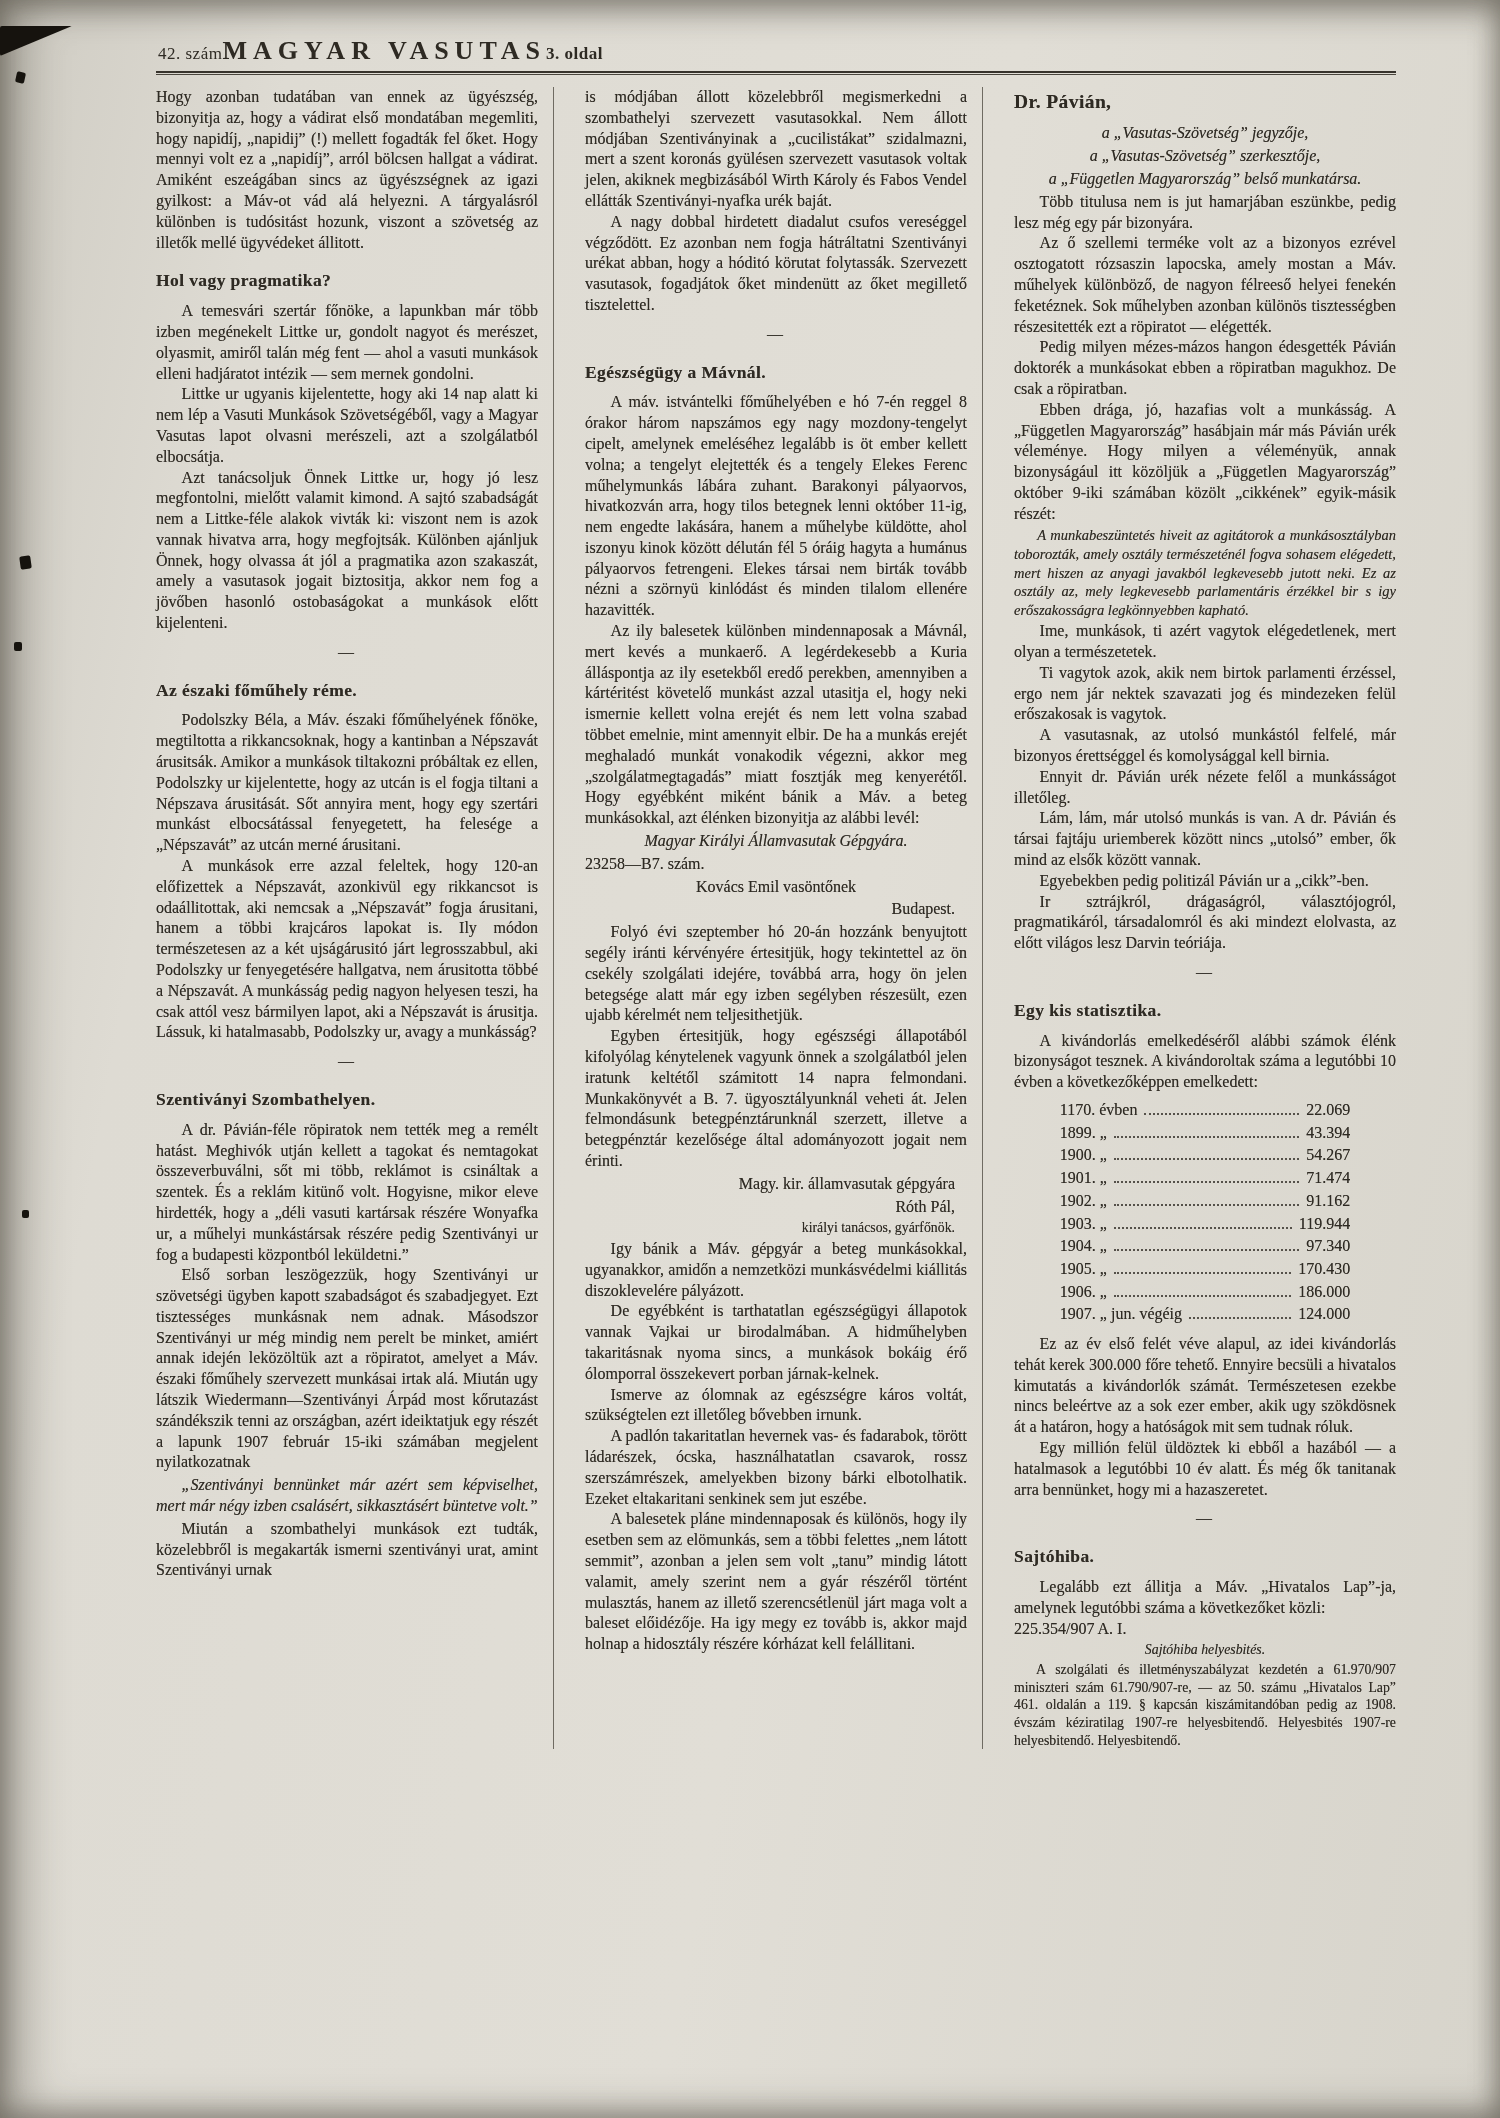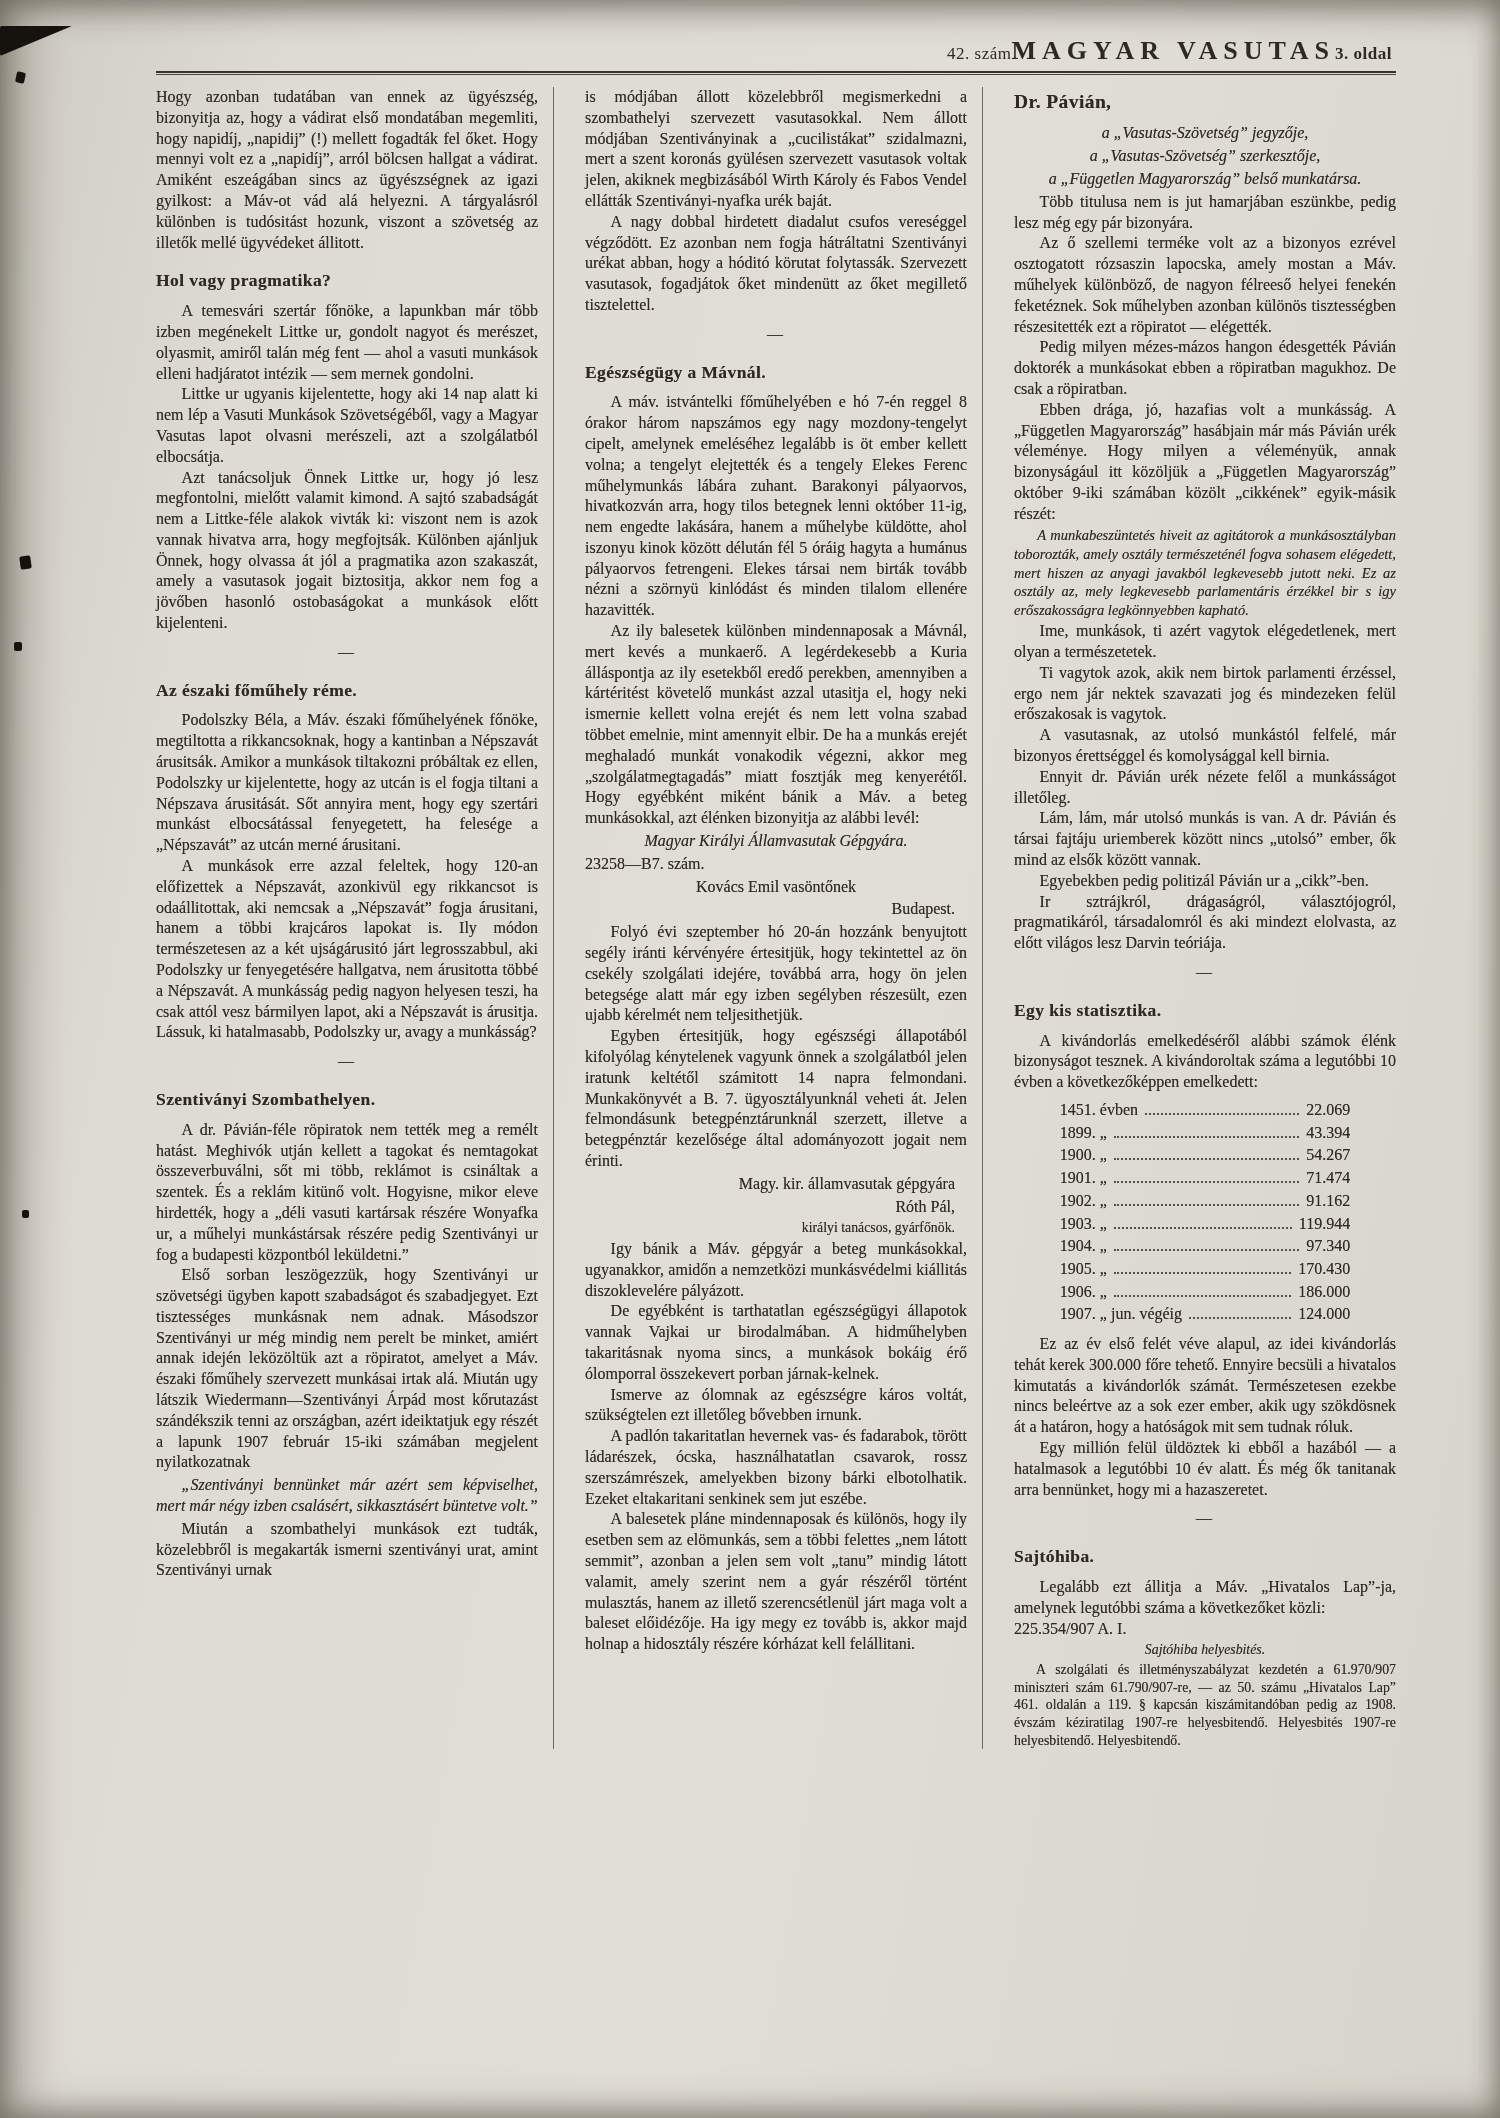--- a/index.html
+++ b/index.html
@@ -24,21 +24,21 @@
   
   .artifact { position: absolute; background: #16130e; border-radius: 2px; }
   .corner-tl { top: 26px; left: 0; width: 72px; height: 30px;
                clip-path: polygon(0 0, 100% 0, 0 100%); }
   .speck-a { top: 72px;  left: 16px; width: 9px;  height: 11px; transform: rotate(12deg); }
   .speck-b { top: 556px; left: 20px; width: 11px; height: 13px; transform: rotate(-8deg); }
   .speck-c { top: 642px; left: 14px; width: 8px;  height: 9px; }
   .speck-d { top: 1210px; left: 22px; width: 7px; height: 8px; }
 
   .masthead {
-    display: flex; align-items: baseline; justify-content: flex-end;
+    display: flex; align-items: baseline; justify-content: flex-start;
     padding: 0 4px 5px 2px;
   }
   .masthead .issue, .masthead .pageno { font-size: 17px; letter-spacing: .5px; }
   .masthead .pageno { font-weight: bold; }
   .masthead h1 {
     margin: 0; font-size: 26px; font-weight: bold; letter-spacing: 6px;
   }
   .rule {
     height: 4px; border-top: 2px solid #37332c; border-bottom: 1px solid #4a463e;
     margin-bottom: 12px;
@@ -146,21 +146,21 @@
         <p class="block para">A vasutasnak, az utolsó munkástól felfelé, már bizonyos érettséggel és komolysággal kell birnia.</p>
         <p class="block para">Ennyit dr. Pávián urék nézete felől a munkásságot illetőleg.</p>
         <p class="block para">Lám, lám, már utolsó munkás is van. A dr. Pávián és társai fajtáju uriemberek között nincs „utolsó” ember, ők mind az elsők között vannak.</p>
         <p class="block para">Egyebekben pedig politizál Pávián ur a „cikk”-ben.</p>
         <p class="block para">Ir sztrájkról, drágaságról, választójogról, pragmatikáról, társadalomról és aki mindezt elolvasta, az előtt világos lesz Darvin teóriája.</p>
         <div class="block sep">—</div>
         <h2 class="block heading">Egy kis statisztika.</h2>
         <p class="block para">A kivándorlás emelkedéséről alábbi számok élénk bizonyságot tesznek. A kivándoroltak száma a legutóbbi 10 évben a következőképpen emelkedett:</p>
         <div class="block stats">
           <div class="stats-row">
-            <span class="stats-year">1451. évben</span>
+            <span class="stats-year">1170. évben</span>
             <span class="stats-dots"></span>
             <span class="stats-val">22.069</span>
           </div>
           <div class="stats-row">
             <span class="stats-year">1899. „</span>
             <span class="stats-dots"></span>
             <span class="stats-val">43.394</span>
           </div>
           <div class="stats-row">
             <span class="stats-year">1900. „</span>

